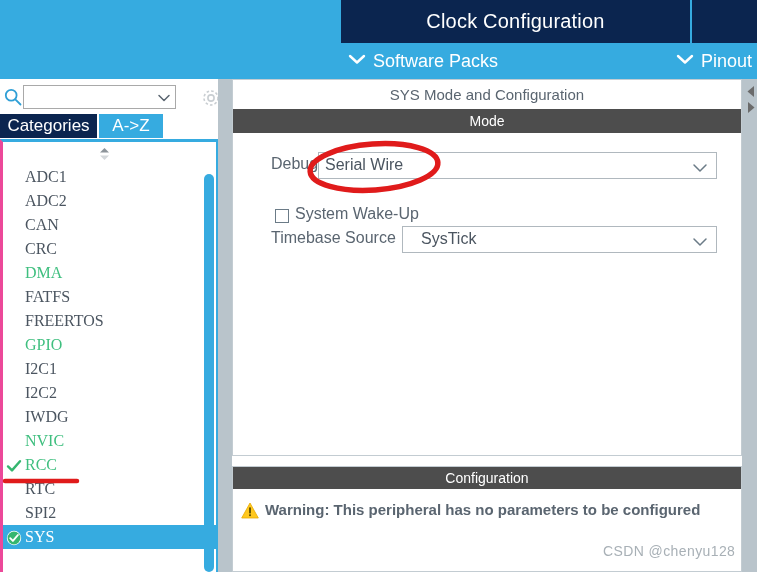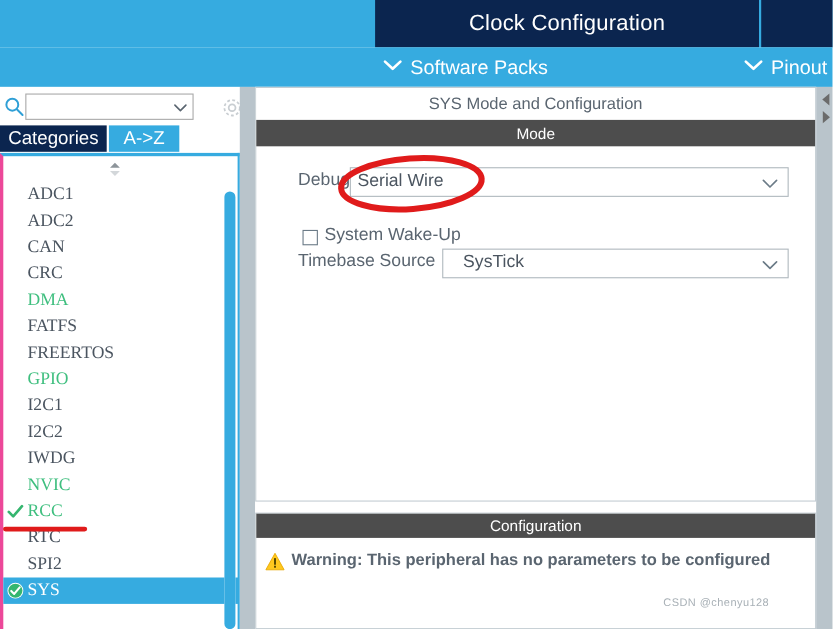--- a/index.html
+++ b/index.html
@@ -368,21 +368,21 @@
     position: absolute;
     left: 32px; top: 0;
     font-size: 15px;
     font-weight: bold;
     color: #5a6570;
     white-space: nowrap;
   }
   #watermark {
     position: absolute;
     left: 370px; top: 76px;
-    font-size: 10px;
+    font-size: 14px;
     color: #a8b0b6;
     white-space: nowrap;
     letter-spacing: 0.4px;
   }
 
   
   #right-strip {
     position: absolute;
     left: 742px; top: 79px;
     width: 15px; height: 493px;

